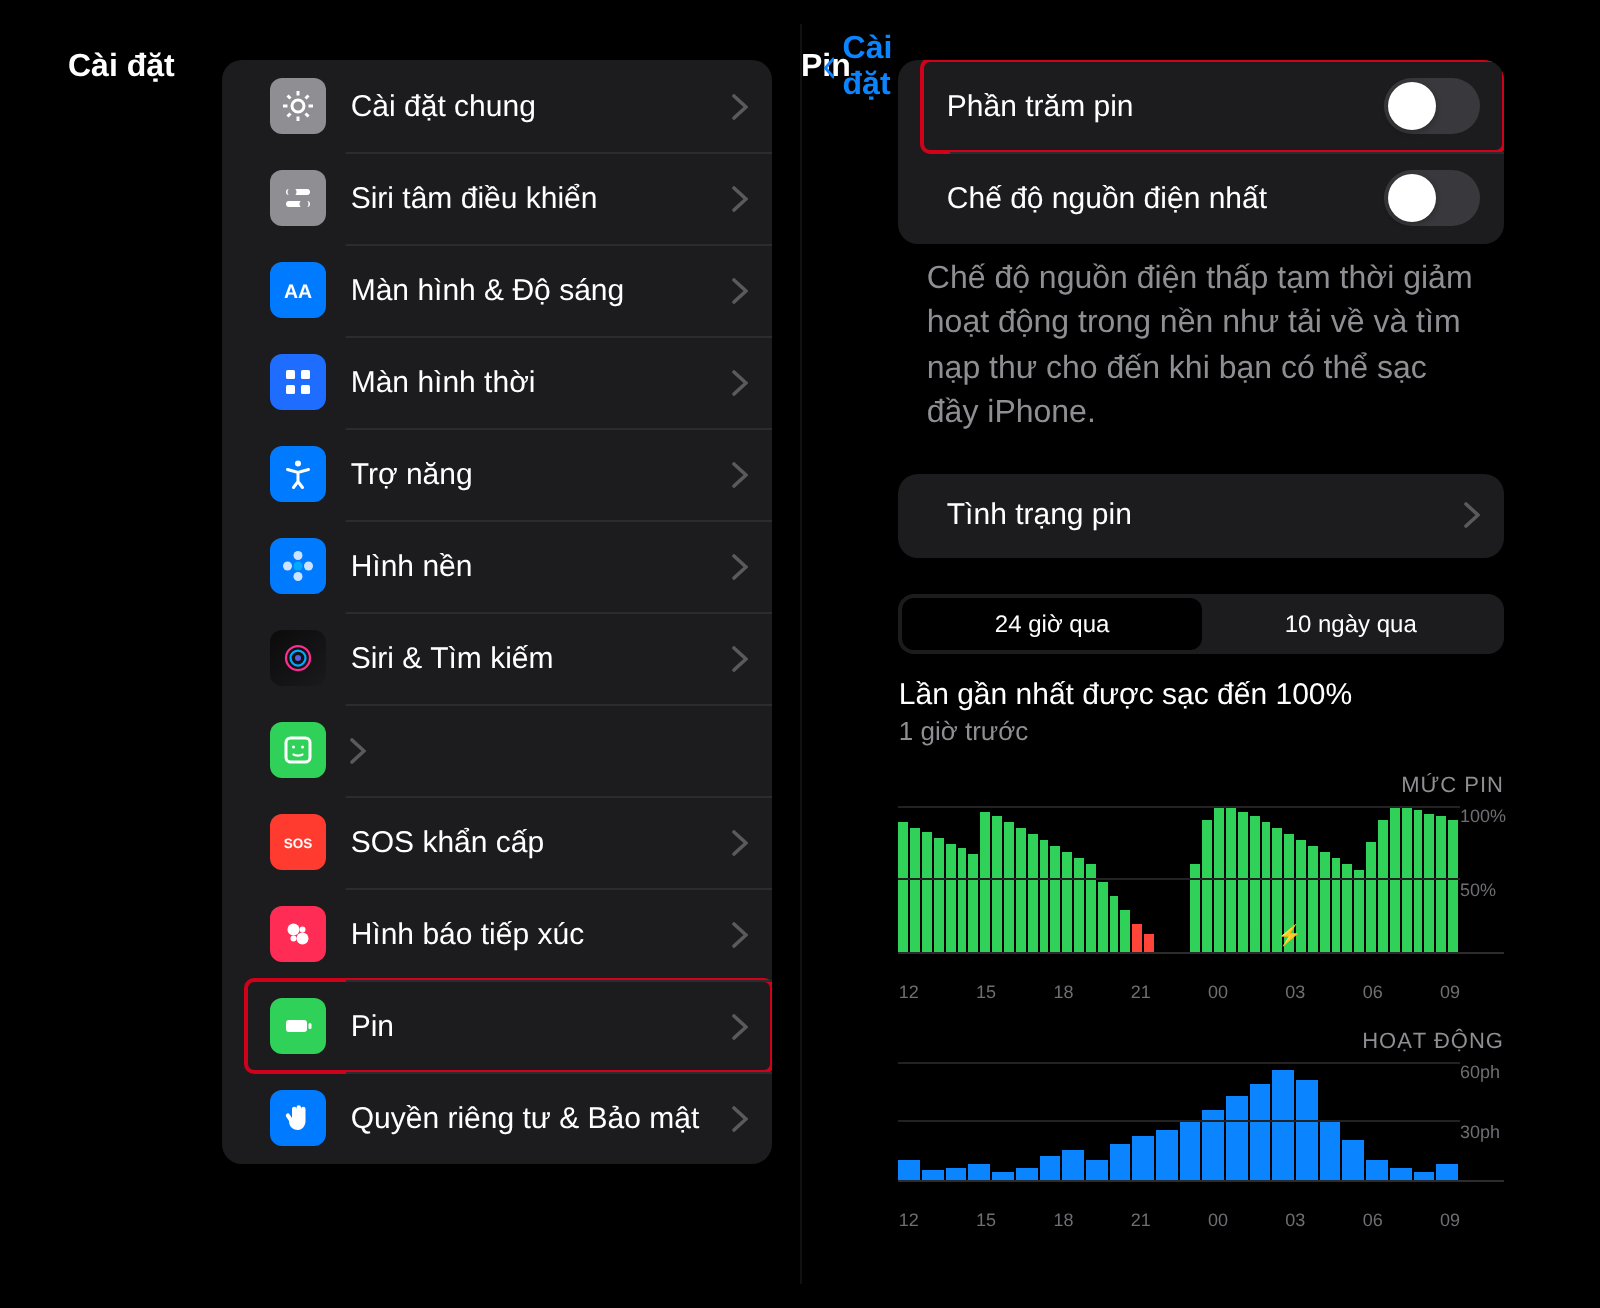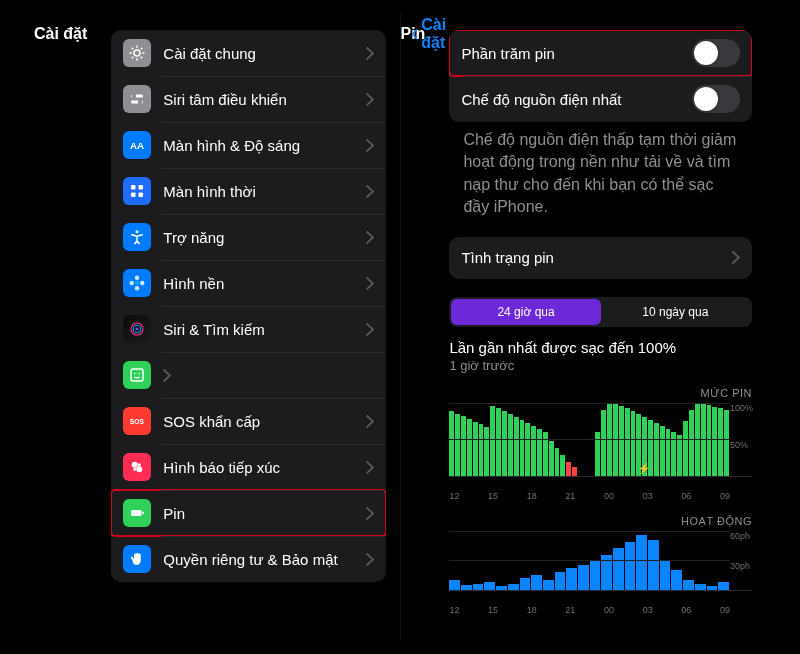--- a/index.html
+++ b/index.html
@@ -5,34 +5,34 @@
 * { margin: 0; padding: 0; box-sizing: border-box; font-family: -apple-system, "SF Pro Text", "Helvetica Neue", Arial, sans-serif; }
 body { background: #000; width: 800px; height: 654px; overflow: hidden; display: flex; justify-content: center; align-items: center; }
 .container { display: flex; gap: 0; width: 100%; height: 100%; padding: 12px 34px; }
 .phone { background: #000; flex: 1; overflow: hidden; display: flex; flex-direction: row; gap: 10px; }
 .phone + .phone { border-left: 1px solid #111; }
 .header { height: 44px; display: flex; align-items: center; justify-content: center; position: relative; color: #fff; font-size: 16px; font-weight: 600; }
 .back-btn { position: absolute; left: 10px; display: flex; align-items: center; color: #0a84ff; font-size: 16px; cursor: pointer; }
 .back-btn svg { width: 12px; height: 20px; margin-right: 4px; }
 .content { flex: 1; overflow-y: auto; padding: 0 14px 10px 14px; }
 .group { background: #1c1c1e; border-radius: 10px; margin-top: 18px; overflow: hidden; }
-.row { display: flex; align-items: center; padding: 9px 12px; min-height: 42px; cursor: pointer; position: relative; }
+.row { display: flex; align-items: center; padding: 9px 12px; min-height: 42px; cursor: pointer; position: relative; margin-left: 12px; }
 .row + .row::before { content: ""; position: absolute; top: 0; left: 50px; right: 0; height: 1px; background: #2c2c2e; }
 .right .row + .row::before { left: 14px; }
 .icon-wrap { width: 28px; height: 28px; border-radius: 6px; display: flex; align-items: center; justify-content: center; margin-right: 12px; flex-shrink: 0; }
 .row-label { color: #fff; font-size: 15px; flex: 1; }
 .chevron { color: #5a5a5e; flex-shrink: 0; }
 .chevron svg { width: 8px; height: 13px; display: block; }
 .highlight { outline: 2px solid #d0021b; outline-offset: -1px; border-radius: 4px; }
 .toggle { width: 48px; height: 28px; border-radius: 14px; background: #39393d; position: relative; flex-shrink: 0; cursor: pointer; }
 .toggle .knob { position: absolute; width: 24px; height: 24px; border-radius: 50%; background: #fff; top: 2px; left: 2px; box-shadow: 0 1px 3px rgba(0,0,0,.3); }
 .footnote { color: #8e8e93; font-size: 16px; line-height: 1.4; padding: 7px 14px 0 14px; }
 .segmented { display: flex; background: #1c1c1e; border-radius: 8px; padding: 2px; margin: 18px 0 12px 0; }
 .seg-item { flex: 1; text-align: center; padding: 6px 0; color: #fff; font-size: 12px; border-radius: 6px; cursor: pointer; }
-.seg-item.active { background: #6d28d9; }
+.seg-item.active { background: #000000; }
 .charge-line { color: #fff; font-size: 15px; margin-bottom: 2px; }
 .charge-sub { color: #8e8e93; font-size: 13px; margin-bottom: 14px; }
 .chart-title { color: #8e8e93; font-size: 11px; letter-spacing: .5px; margin-bottom: 4px; text-transform: uppercase; text-align: right; }
 .chart-wrap { position: relative; margin-bottom: 14px; }
 .chart { position: relative; height: 74px; display: flex; align-items: flex-end; gap: 1px; border-bottom: 1px solid #2c2c2e; }
 .chart.short { height: 60px; }
 .chart .hgrid { position: absolute; left: 0; right: 22px; height: 1px; background: #222; }
 .bar { flex: 1; min-width: 0; }
 .bar.green { background: #30d158; }
 .bar.blue { background: #0a84ff; }

